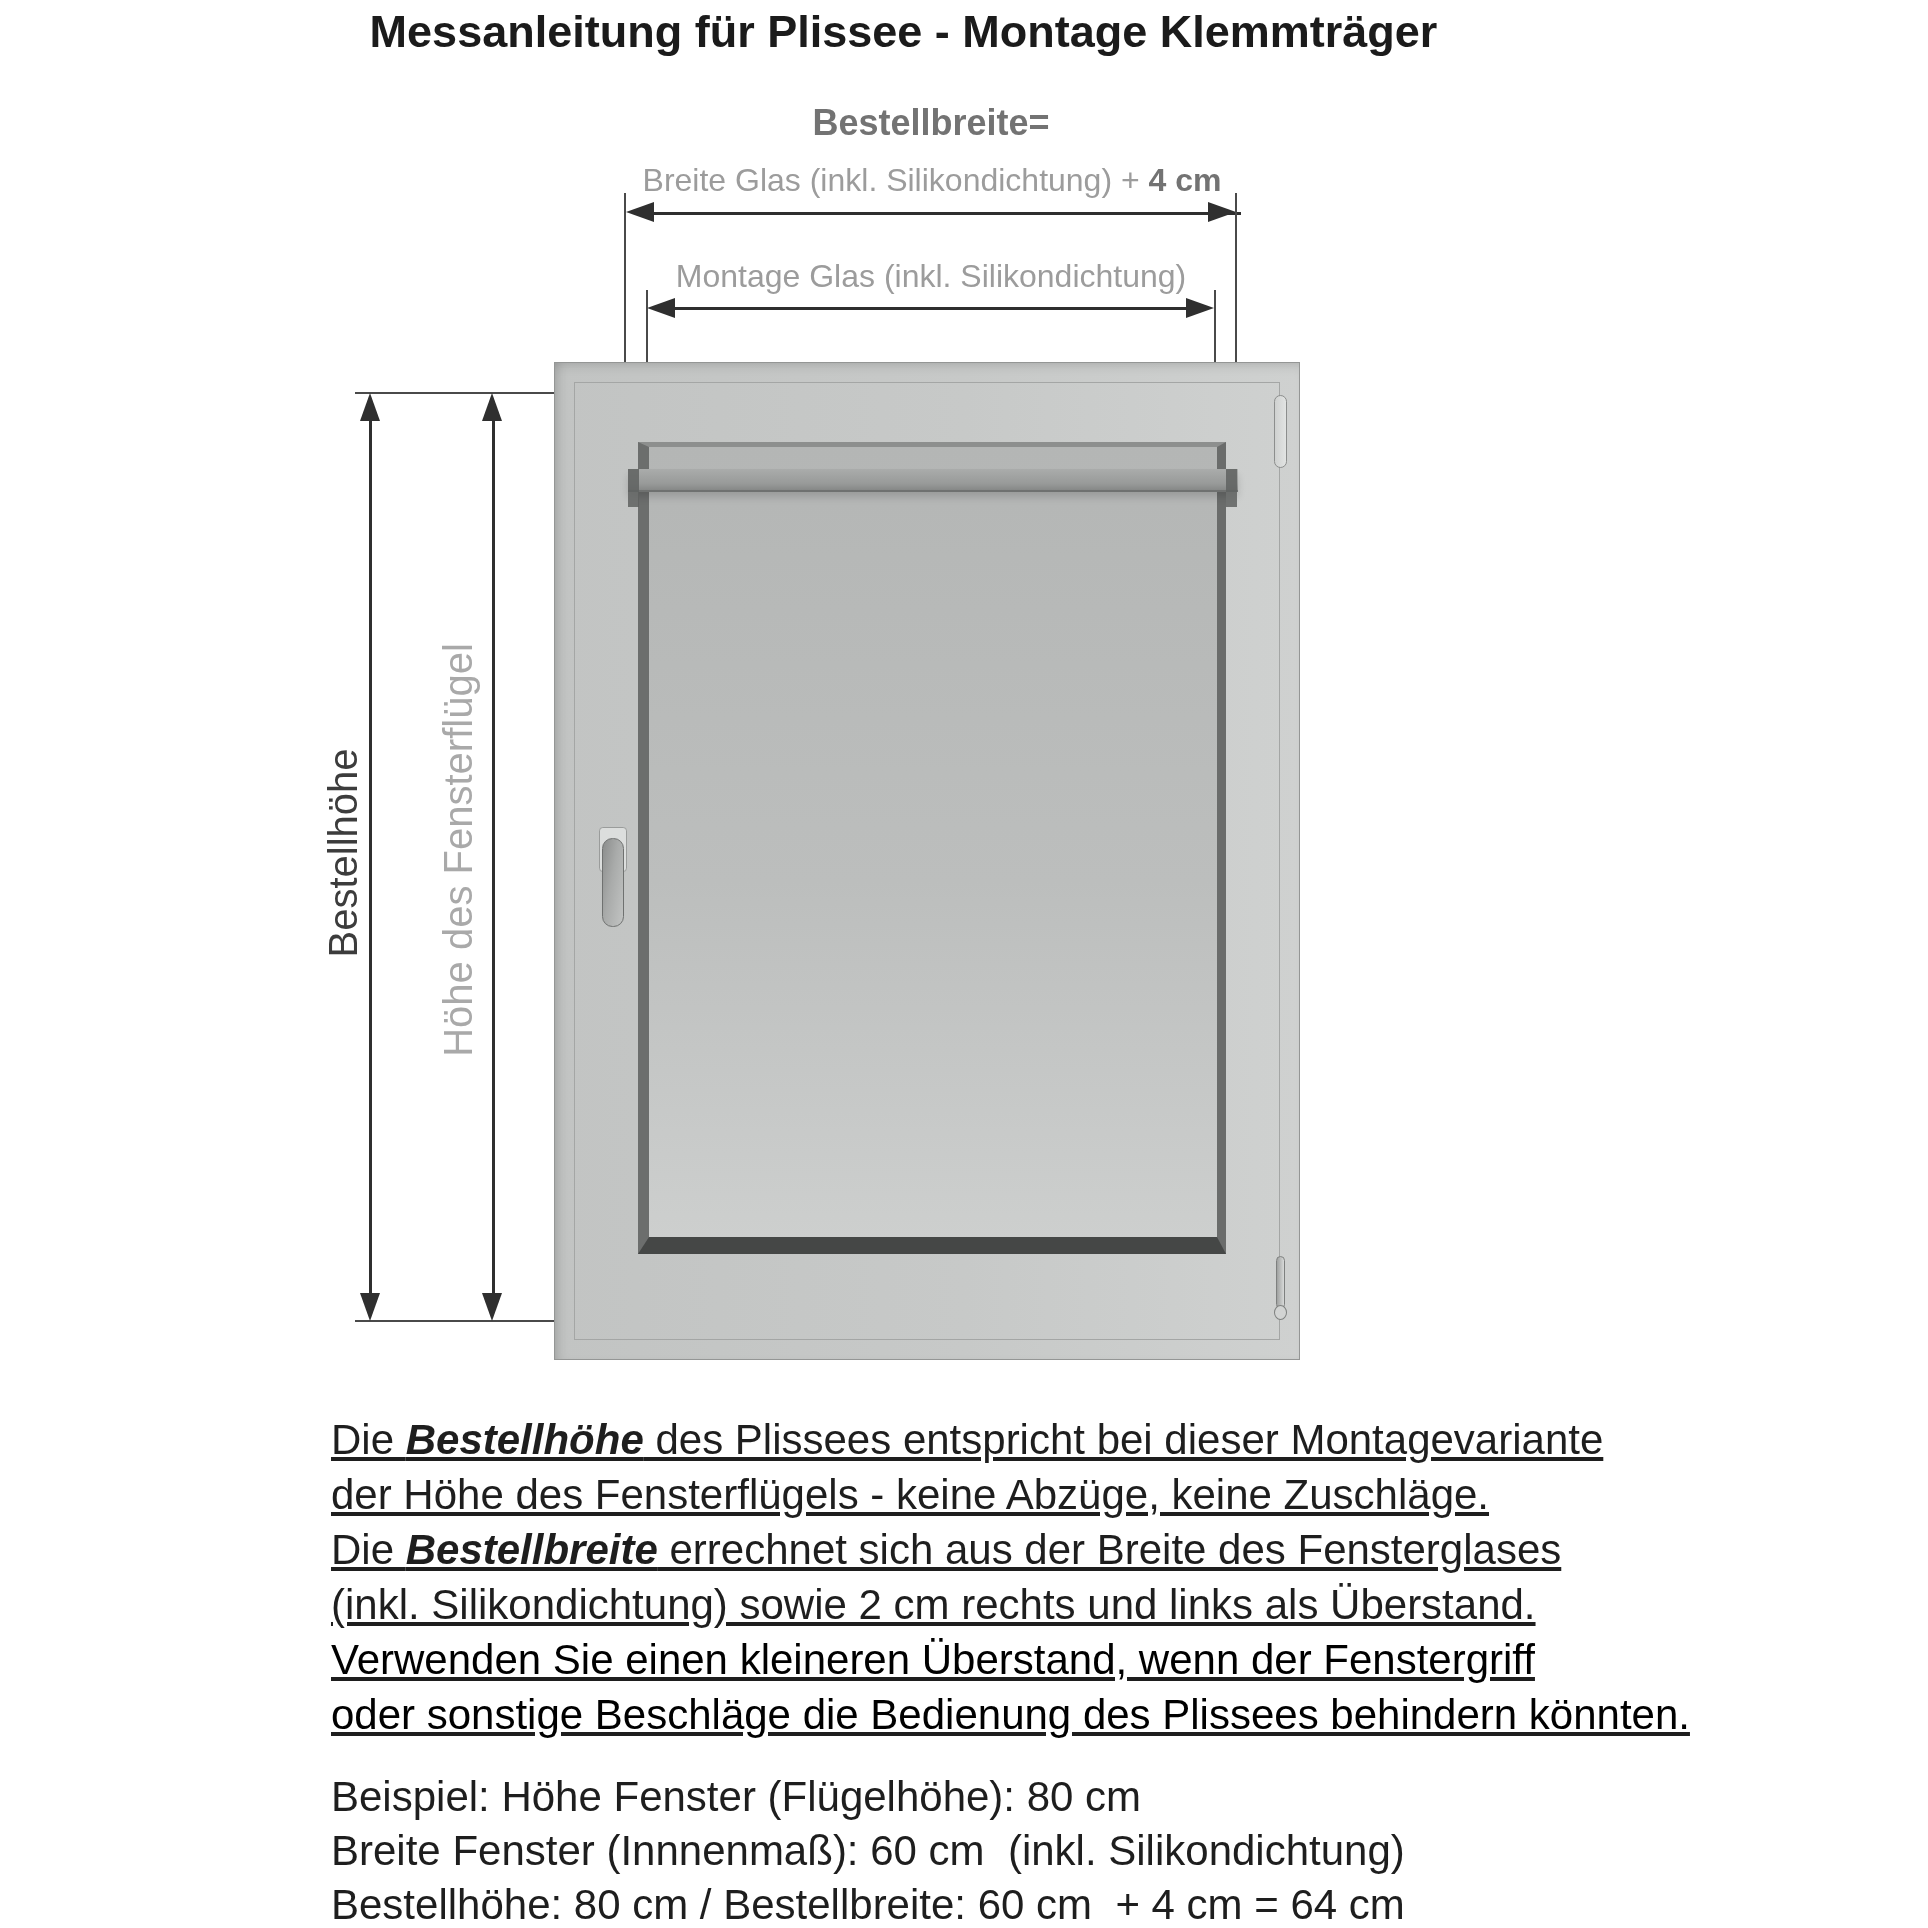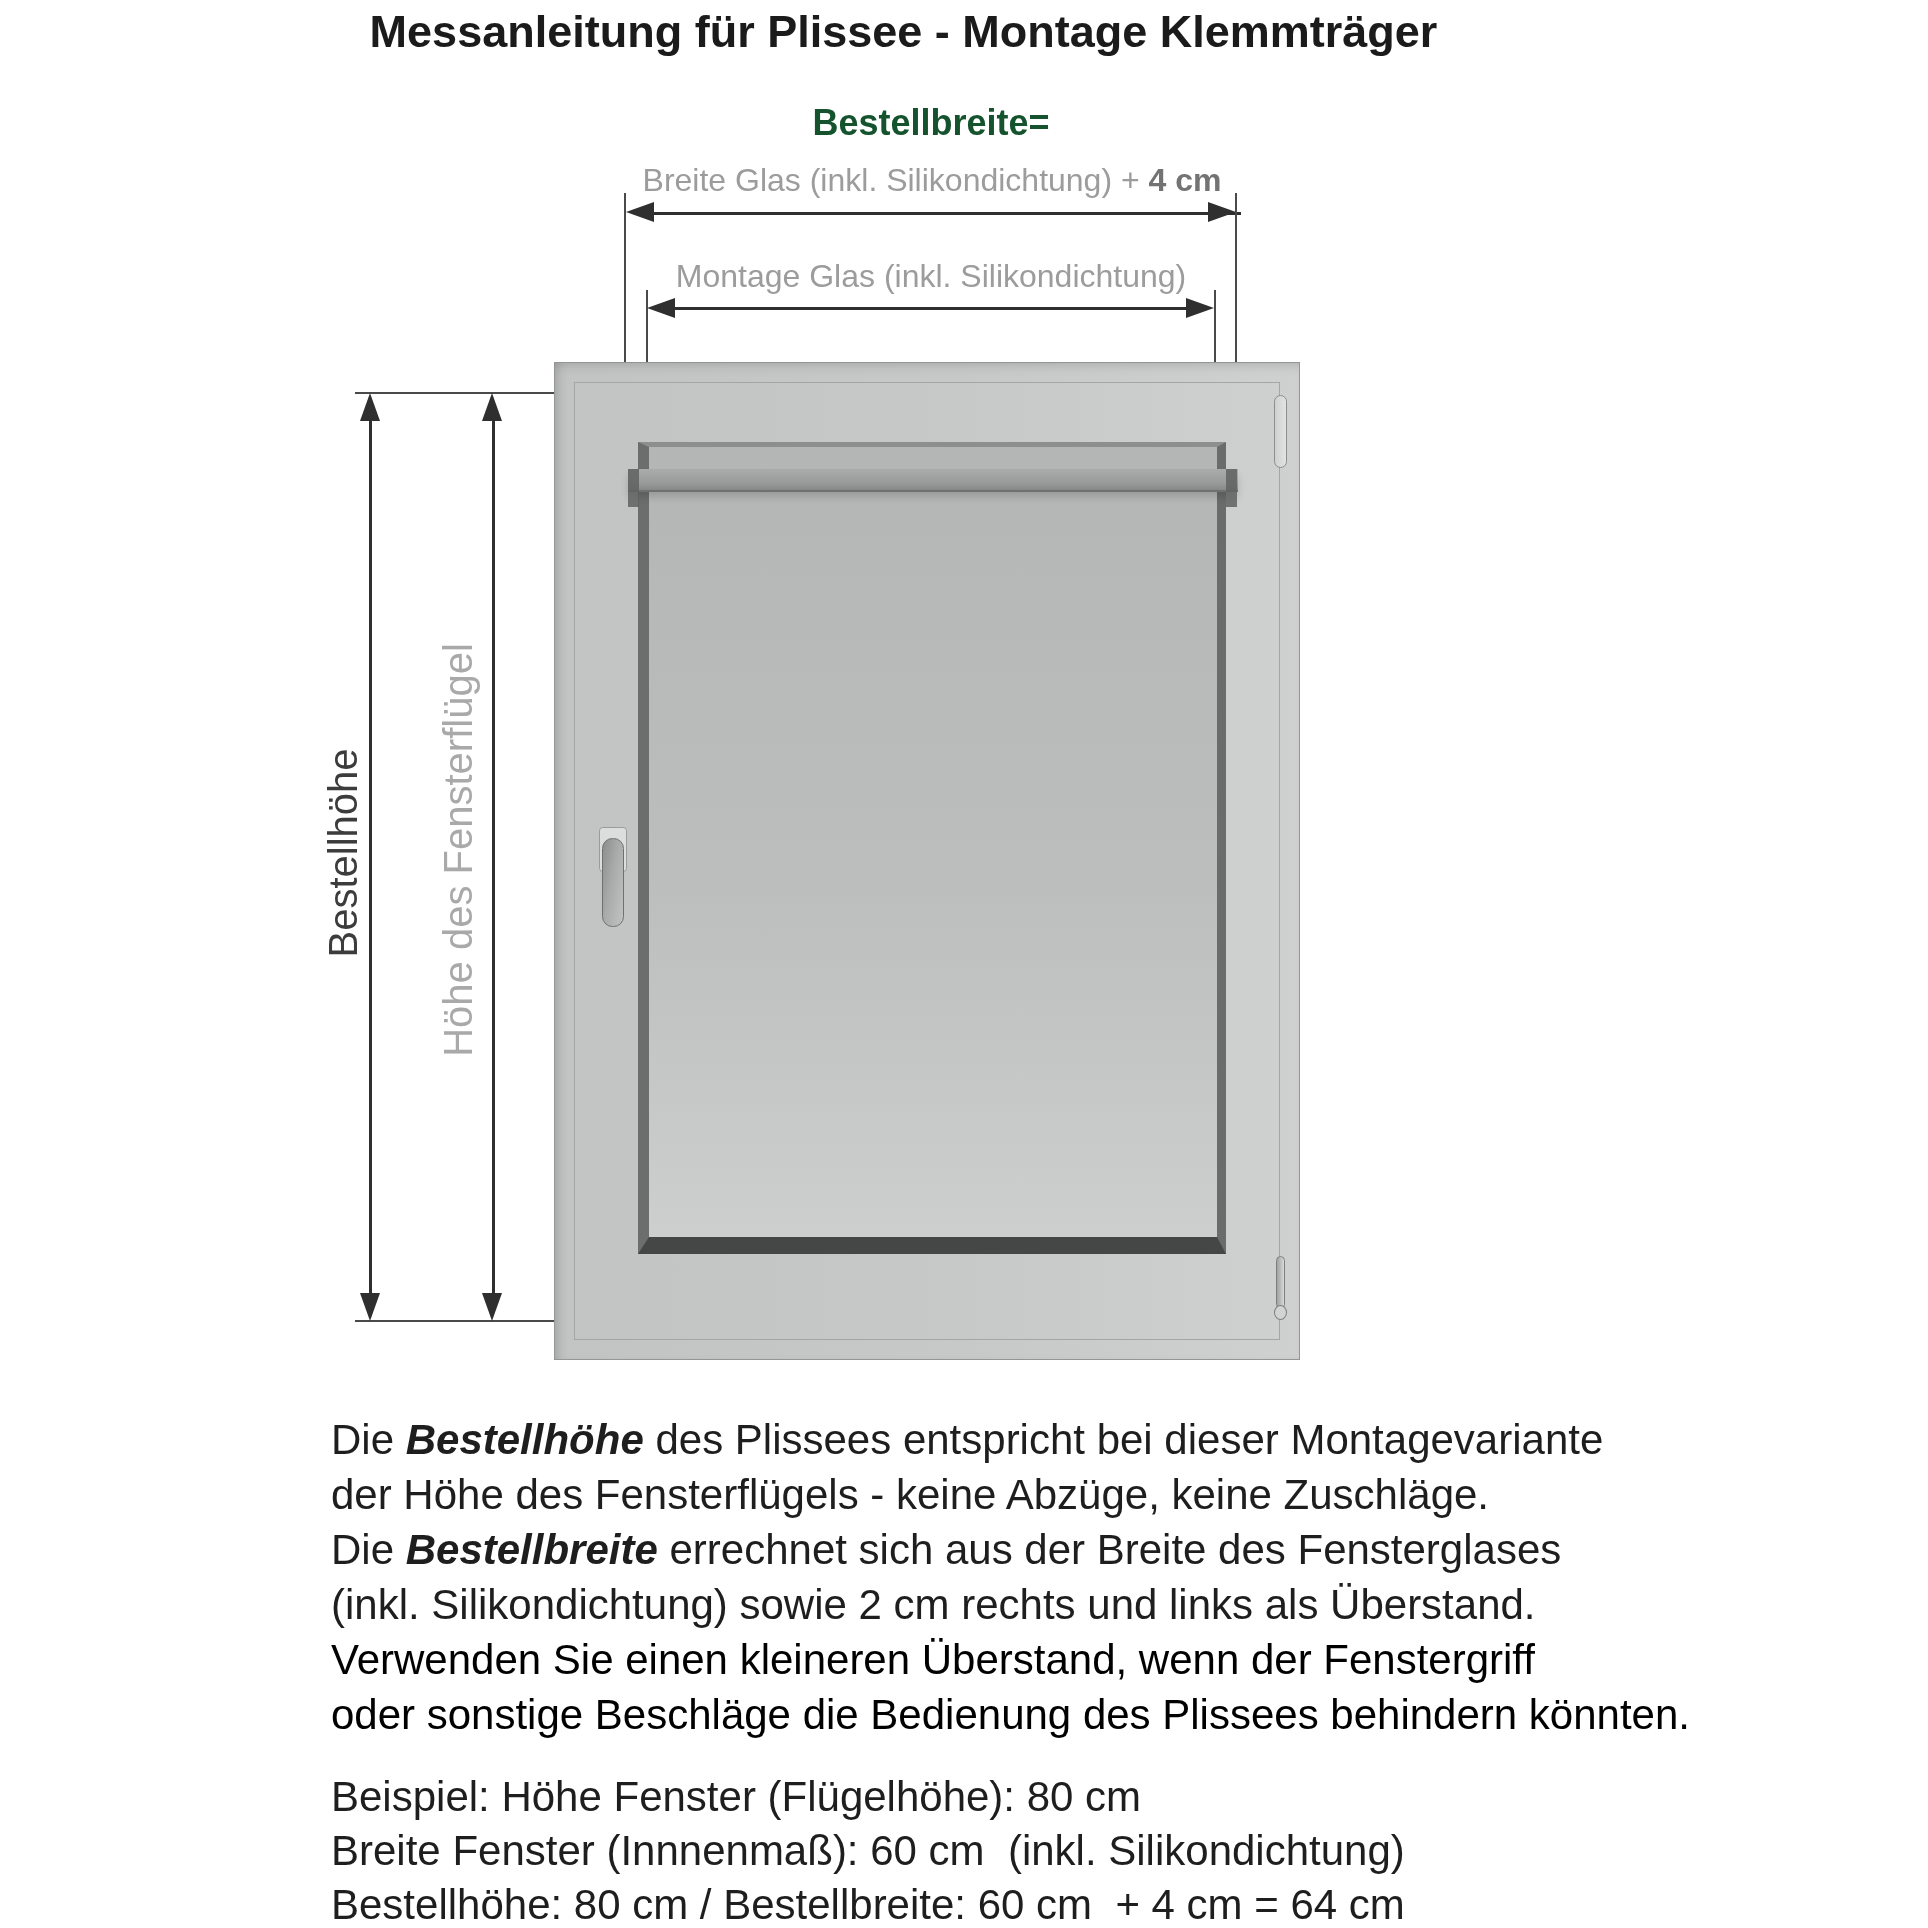--- a/index.html
+++ b/index.html
@@ -8,21 +8,21 @@
     font-family:"Liberation Sans", sans-serif;color:#1e1e1e;
   }
   
   .title{
     position:absolute;left:0;right:121px;top:5.6px;text-align:center;
     font-size:45px;font-weight:600;color:#1b1b1b;letter-spacing:0px;
   }
   
   .lbl-bestellbreite{
     position:absolute;left:626px;width:610px;top:102px;text-align:center;
-    font-size:36px;font-weight:600;color:#14532d;
+    font-size:36px;font-weight:600;color:#737373;
   }
   .lbl-glas-plus{
     position:absolute;left:565px;width:734px;top:162px;text-align:center;
     font-size:32px;color:#9c9c9c;white-space:nowrap;
   }
   .lbl-glas{
     position:absolute;left:647px;width:568px;top:258px;text-align:center;
     font-size:32px;color:#9c9c9c;white-space:nowrap;
   }
   .red-txt{color:#737373;font-weight:600;}
@@ -85,21 +85,21 @@
     position:absolute;left:721px;top:893px;width:9.4px;height:53px;border-radius:4.7px;
     background:linear-gradient(90deg,#9fa1a0,#d8dad9);border:0.9px solid #7e807f;box-sizing:border-box;
   }
   .hinge-knob{
     position:absolute;left:719px;top:942px;width:13px;height:15px;border-radius:50%;
     background:#d2d4d3;border:0.9px solid #7e807f;box-sizing:border-box;
   }
   
   .body-text{
     position:absolute;left:331px;top:1412px;width:1365px;
-    font-size:42px;line-height:55px;color:#1e1e1e;
+    font-size:42px;line-height:55px;color:#1e1e1e;text-decoration:underline;
   }
   .body-line{white-space:nowrap;}
   .body-line .em{font-weight:700;font-style:italic;}
   .body-line.red{color:#000000;}
   .example{
     position:absolute;left:331px;top:1770px;width:1412px;
     font-size:42px;line-height:54px;color:#1e1e1e;
   }
   .example .indent{}
   .example div{white-space:nowrap;}

